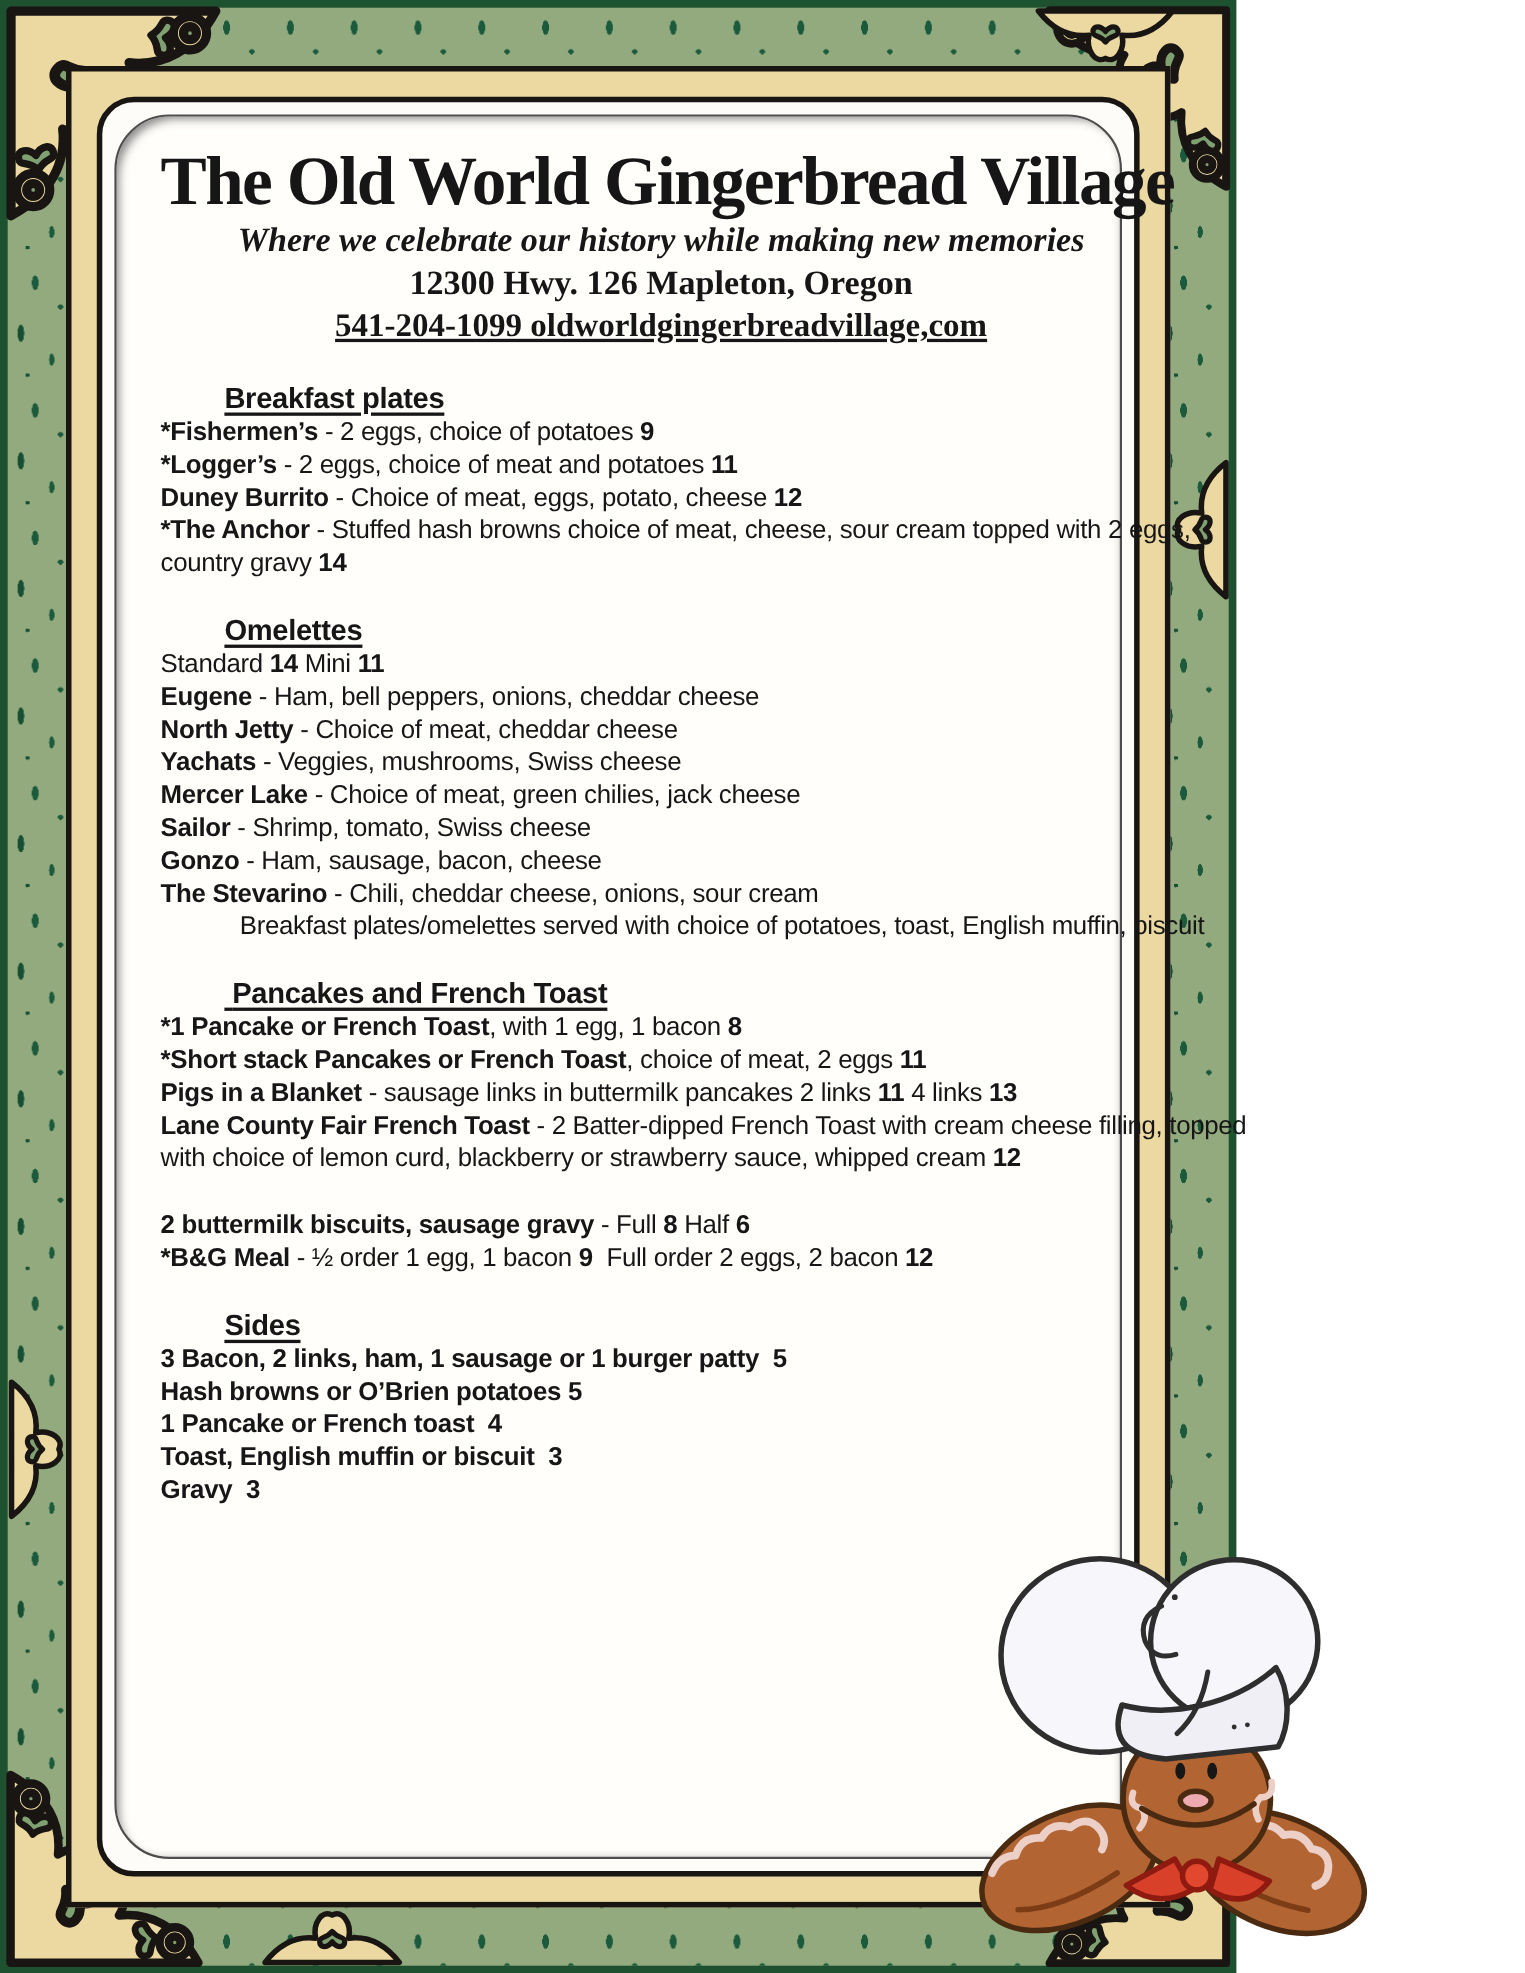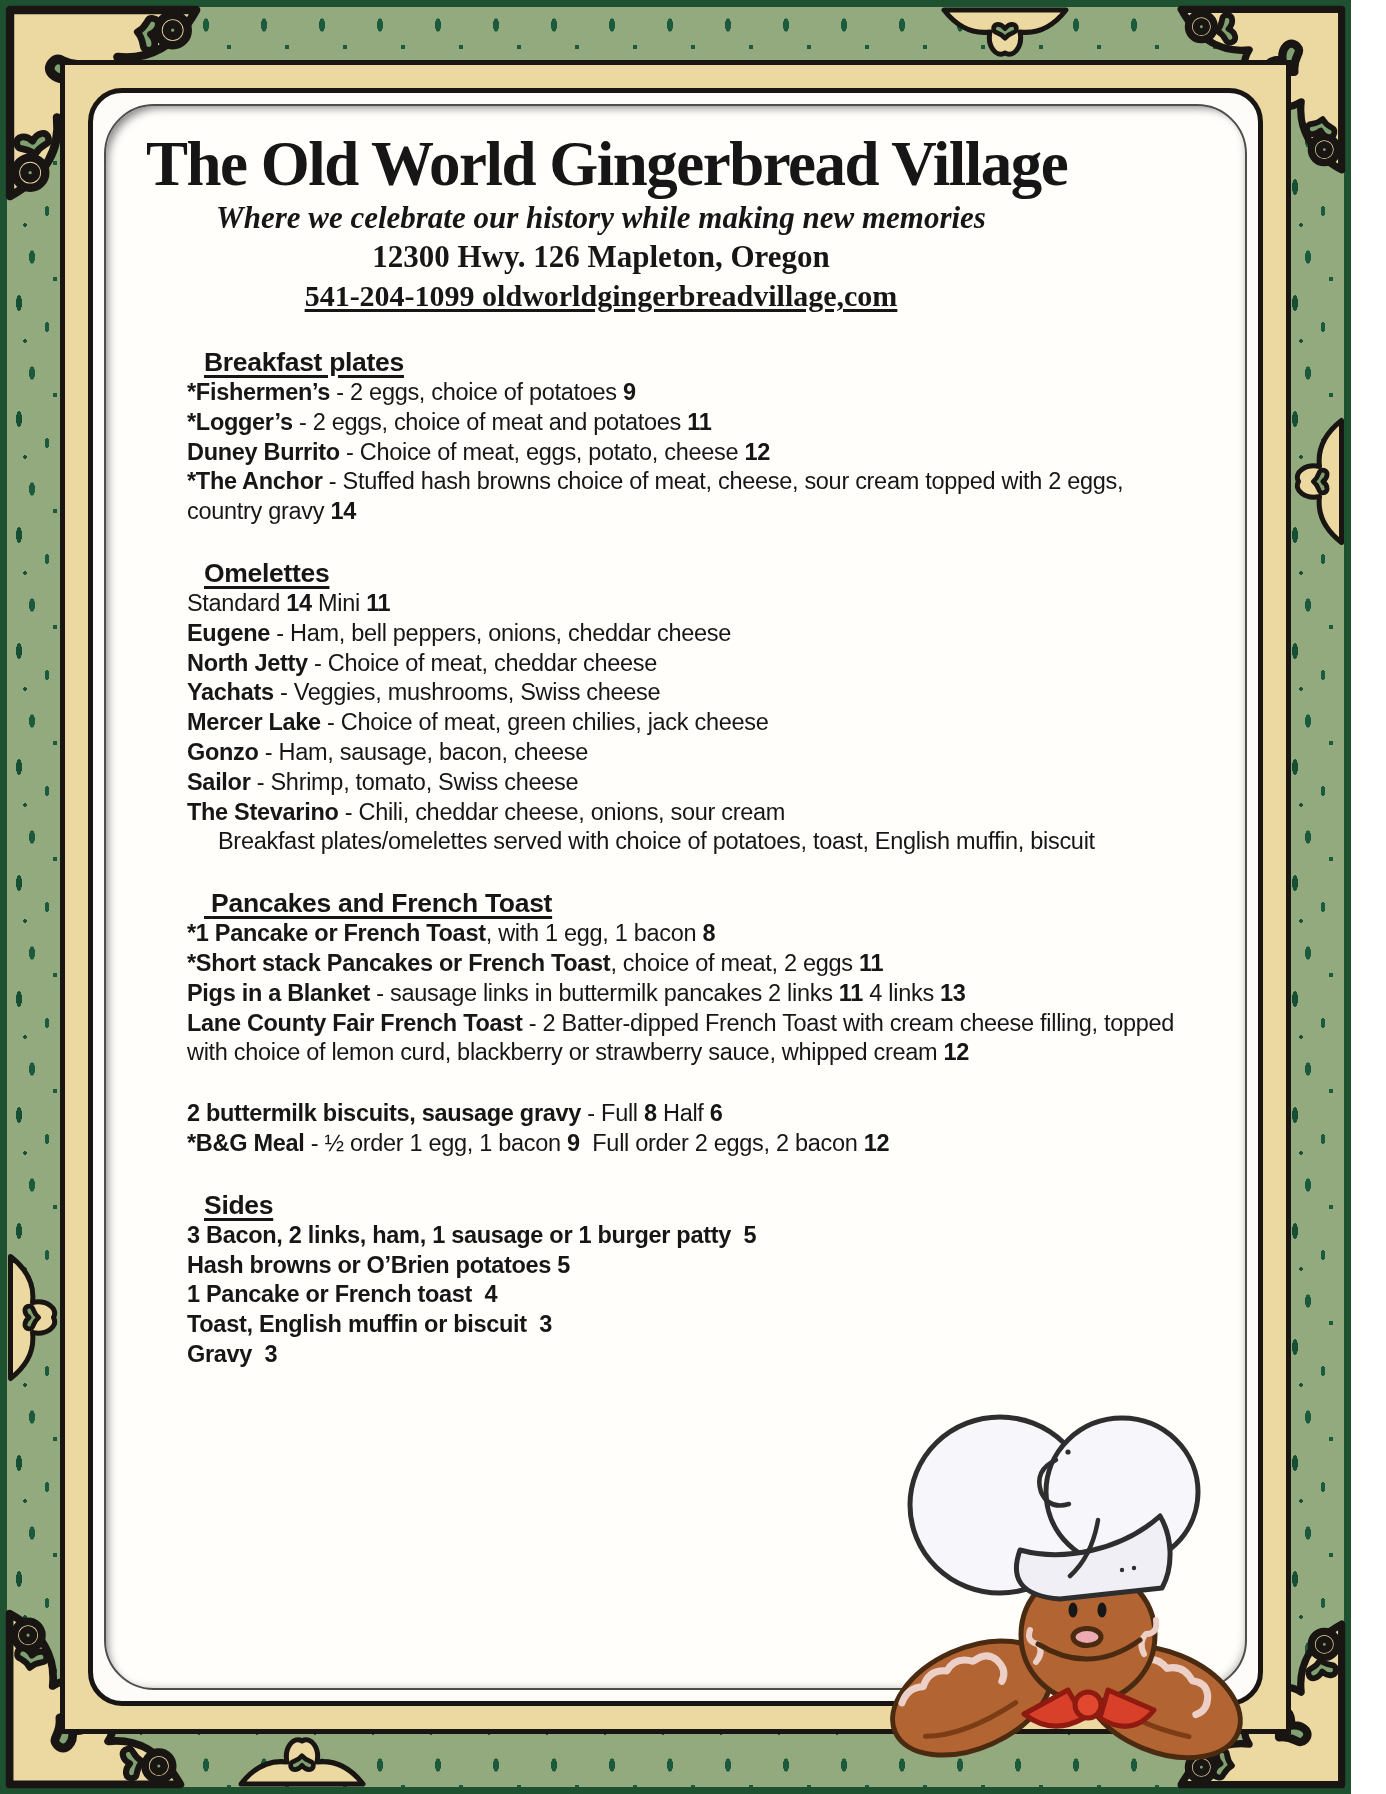--- a/index.html
+++ b/index.html
@@ -1,18 +1,18 @@
 <!DOCTYPE html>
 <html><head>
 <meta charset="utf-8">
 <title>Menu</title>
 <style>
   html,body{margin:0;padding:0;}
   body{width:1386px;height:1794px;overflow:hidden;background:#fff;}
-  .page{position:relative;width:1351px;height:1794px;background:#1e5130;font-family:"Liberation Sans",sans-serif;}
+  .page{position:relative;width:1124px;height:1794px;background:#1e5130;font-family:"Liberation Sans",sans-serif;}
 
   
   .green-band{
     position:absolute;inset:7px;
     background-color:#92aa7d;
     background-image:
       radial-gradient(5px 11px at 25px 18px, #1b5a3c 58%, rgba(0,0,0,0) 62%),
       radial-gradient(4px 4px  at 48px 40px, #1b5a3c 58%, rgba(0,0,0,0) 62%),
       radial-gradient(5px 13px at 12px 64px, #174f34 58%, rgba(0,0,0,0) 62%),
       radial-gradient(4px 9px  at 40px 88px, #1b5a3c 58%, rgba(0,0,0,0) 62%),
@@ -47,21 +47,21 @@
   .address{font-size:31px;line-height:39px;}
   .phone{font-size:30px;line-height:40px;text-decoration:underline;text-decoration-thickness:2.5px;text-underline-offset:3px;}
 
   .menu{width:1100px;margin-top:4px;}
   .menu-section{margin-top:31px;}
   .menu-section h2{
     margin:0 0 1px 58px;font-size:26.5px;line-height:30px;font-weight:bold;
     text-decoration:underline;text-decoration-thickness:2.5px;text-underline-offset:4px;
     white-space:pre-wrap;letter-spacing:-0.3px;
   }
-  .menu-item{font-size:23.5px;line-height:29.8px;letter-spacing:-0.3px;white-space:pre-wrap;margin-left:41px;}
+  .menu-item{font-size:23.5px;line-height:29.8px;letter-spacing:-0.3px;white-space:pre-wrap;}
   .menu-item .bold{font-weight:bold;}
   .menu-note{font-size:23.5px;line-height:29.8px;letter-spacing:-0.3px;margin-left:72px;white-space:pre-wrap;}
 
   .gingerbread{position:absolute;left:860px;top:1400px;z-index:5;}
 </style>
 </head>
 <body>
 
 <svg width="0" height="0" style="position:absolute" aria-hidden="true">
   <defs>
@@ -134,22 +134,22 @@
           <div class="menu-item"><span class="bold">Duney Burrito</span><span class=""> - Choice of meat, eggs, potato, cheese </span><span class="bold">12</span></div>
           <div class="menu-item"><span class="bold">*The Anchor</span><span class=""> - Stuffed hash browns choice of meat, cheese, sour cream topped with 2 eggs,</span><br><span class="">country gravy </span><span class="bold">14</span></div>
         </section>
         <section class="menu-section">
           <h2>Omelettes</h2>
           <div class="menu-item"><span class="">Standard </span><span class="bold">14</span><span class=""> Mini </span><span class="bold">11</span></div>
           <div class="menu-item"><span class="bold">Eugene</span><span class=""> - Ham, bell peppers, onions, cheddar cheese</span></div>
           <div class="menu-item"><span class="bold">North Jetty</span><span class=""> - Choice of meat, cheddar cheese</span></div>
           <div class="menu-item"><span class="bold">Yachats</span><span class=""> - Veggies, mushrooms, Swiss cheese</span></div>
           <div class="menu-item"><span class="bold">Mercer Lake</span><span class=""> - Choice of meat, green chilies, jack cheese</span></div>
+          <div class="menu-item"><span class="bold">Sailor</span><span class=""> - Shrimp, tomato, Swiss cheese</span></div>
           <div class="menu-item"><span class="bold">Gonzo</span><span class=""> - Ham, sausage, bacon, cheese</span></div>
-          <div class="menu-item"><span class="bold">Sailor</span><span class=""> - Shrimp, tomato, Swiss cheese</span></div>
           <div class="menu-item"><span class="bold">The Stevarino</span><span class=""> - Chili, cheddar cheese, onions, sour cream</span></div>
           <div class="menu-note">Breakfast plates/omelettes served with choice of potatoes, toast, English muffin, biscuit</div>
         </section>
         <section class="menu-section">
           <h2> Pancakes and French Toast</h2>
           <div class="menu-item"><span class="bold">*1 Pancake or French Toast</span><span class="">, with 1 egg, 1 bacon </span><span class="bold">8</span></div>
           <div class="menu-item"><span class="bold">*Short stack Pancakes or French Toast</span><span class="">, choice of meat, 2 eggs </span><span class="bold">11</span></div>
           <div class="menu-item"><span class="bold">Pigs in a Blanket</span><span class=""> - sausage links in buttermilk pancakes 2 links </span><span class="bold">11</span><span class=""> 4 links </span><span class="bold">13</span></div>
           <div class="menu-item"><span class="bold">Lane County Fair French Toast</span><span class=""> - 2 Batter-dipped French Toast with cream cheese filling, topped</span><br><span class="">with choice of lemon curd, blackberry or strawberry sauce, whipped cream </span><span class="bold">12</span></div>
         </section>

